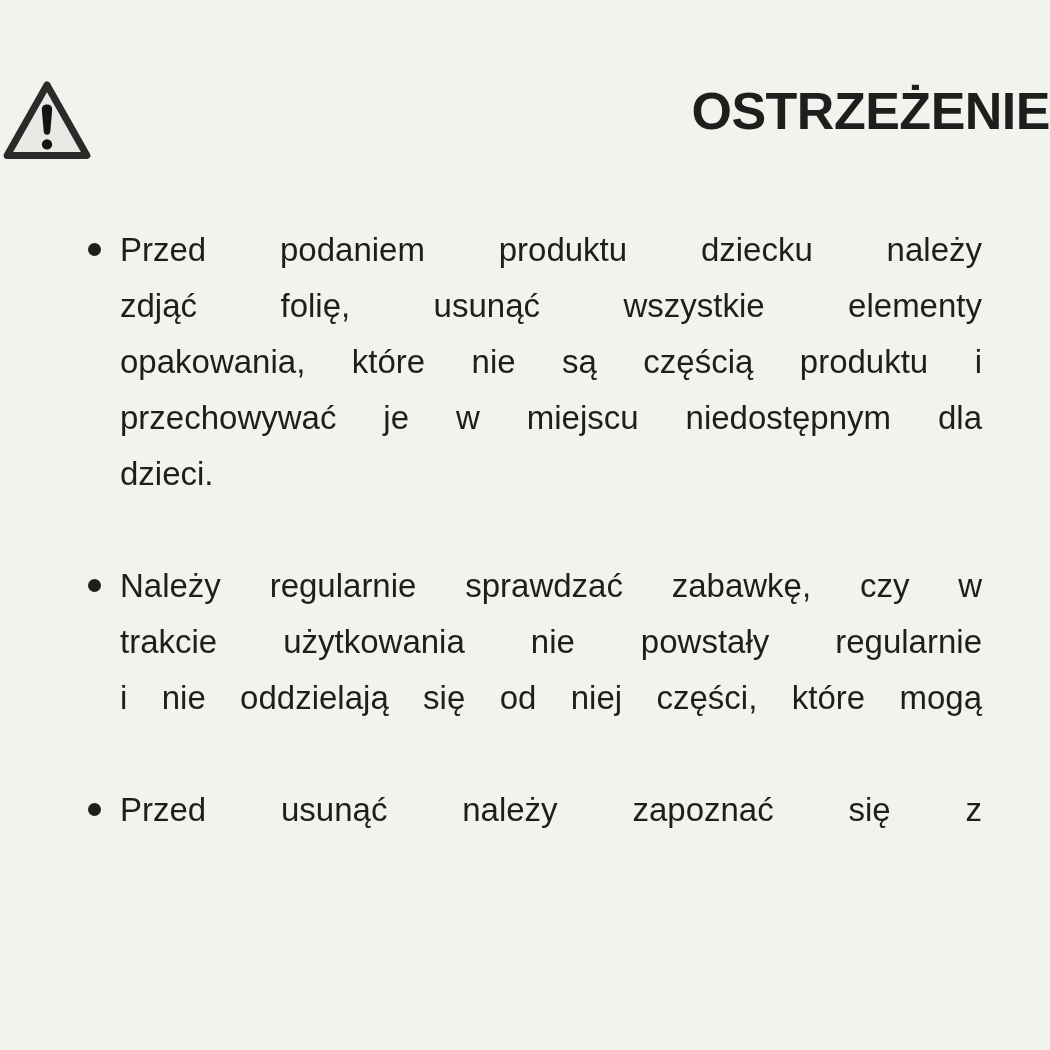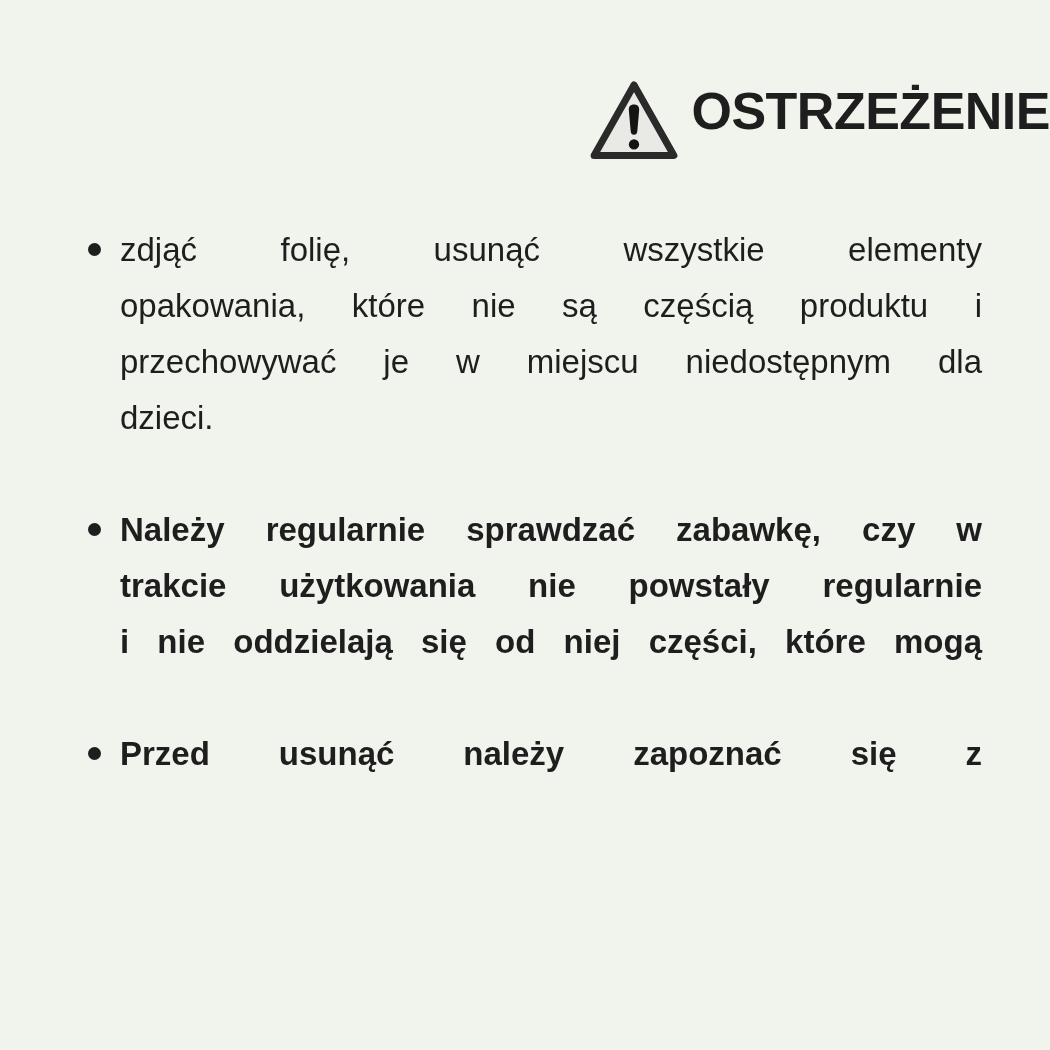--- a/index.html
+++ b/index.html
@@ -16,21 +16,21 @@
     color:var(--ink);
     overflow:hidden;
   }
   .page{
     width:1050px;height:1050px;
     position:relative;
   }
   
   .title-row{
     display:flex;
-    justify-content:flex-end;
+    justify-content:space-between;
     align-items:center;
     gap:10px;
     padding-top:70px;
     height:160px;
   }
   .warn-icon{
     width:94px;height:86px;
     display:inline-block;
     transform:translateY(6px);
   }
@@ -50,21 +50,20 @@
     left:88px;
     top:222px;
     width:894px;
   }
   .bullet-item{
     display:flex;
     align-items:flex-start;
   }
   .bullet-item + .bullet-item{
     margin-top:56px;
-    font-weight:bold;
   }
   .dot{
     flex:0 0 13px;
     width:13px;height:13px;
     border-radius:50%;
     background:var(--ink);
     margin-top:21px;
     margin-right:19px;
   }
   .bullet-text{
@@ -89,20 +88,21 @@
         <circle cx="60" cy="85" r="6.6" fill="#141414"></circle>
       </svg>
     </span>
     <h1 class="page-title">OSTRZEŻENIE</h1>
   </div>
 
   <ul class="bullets" id="bullet-list">
       <li class="bullet-item">
         <span class="dot"></span>
         <div class="bullet-text">
+          <div class="line j">Przed podaniem produktu dziecku należy</div>
           <div class="line j">zdjąć folię, usunąć wszystkie elementy</div>
           <div class="line j">opakowania, które nie są częścią produktu i</div>
           <div class="line j">przechowywać je w miejscu niedostępnym dla</div>
           <div class="line">dzieci.</div>
         </div>
       </li>
       <li class="bullet-item">
         <span class="dot"></span>
         <div class="bullet-text">
           <div class="line j">Należy regularnie sprawdzać zabawkę, czy w</div>

